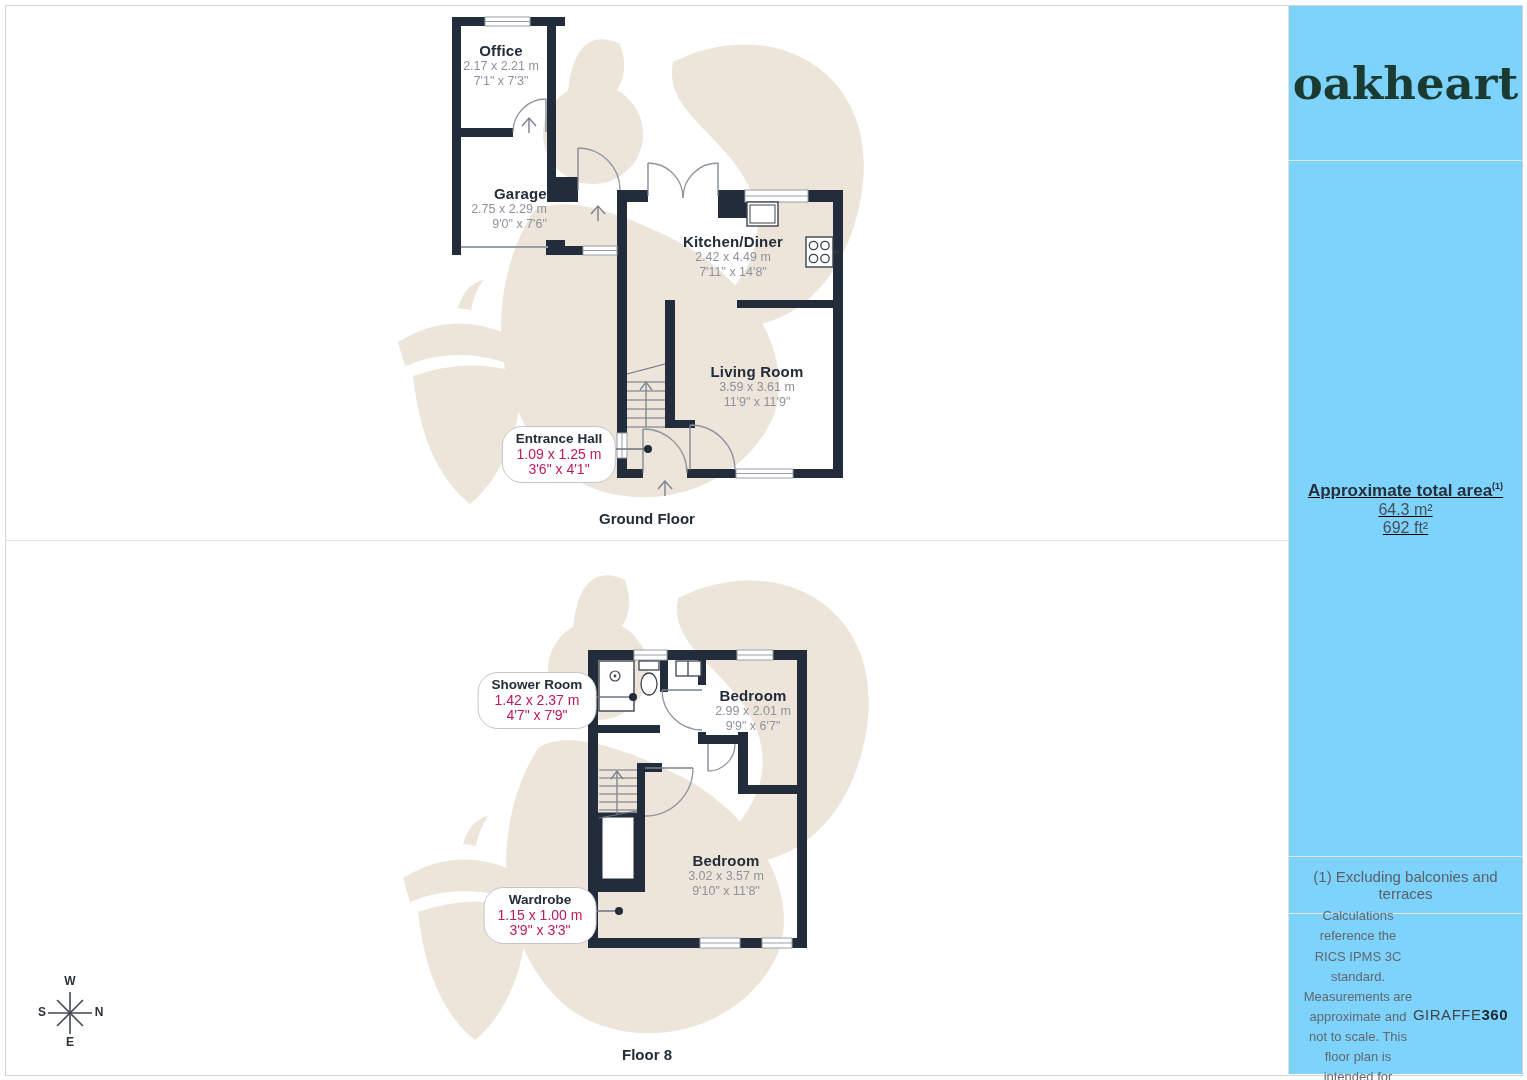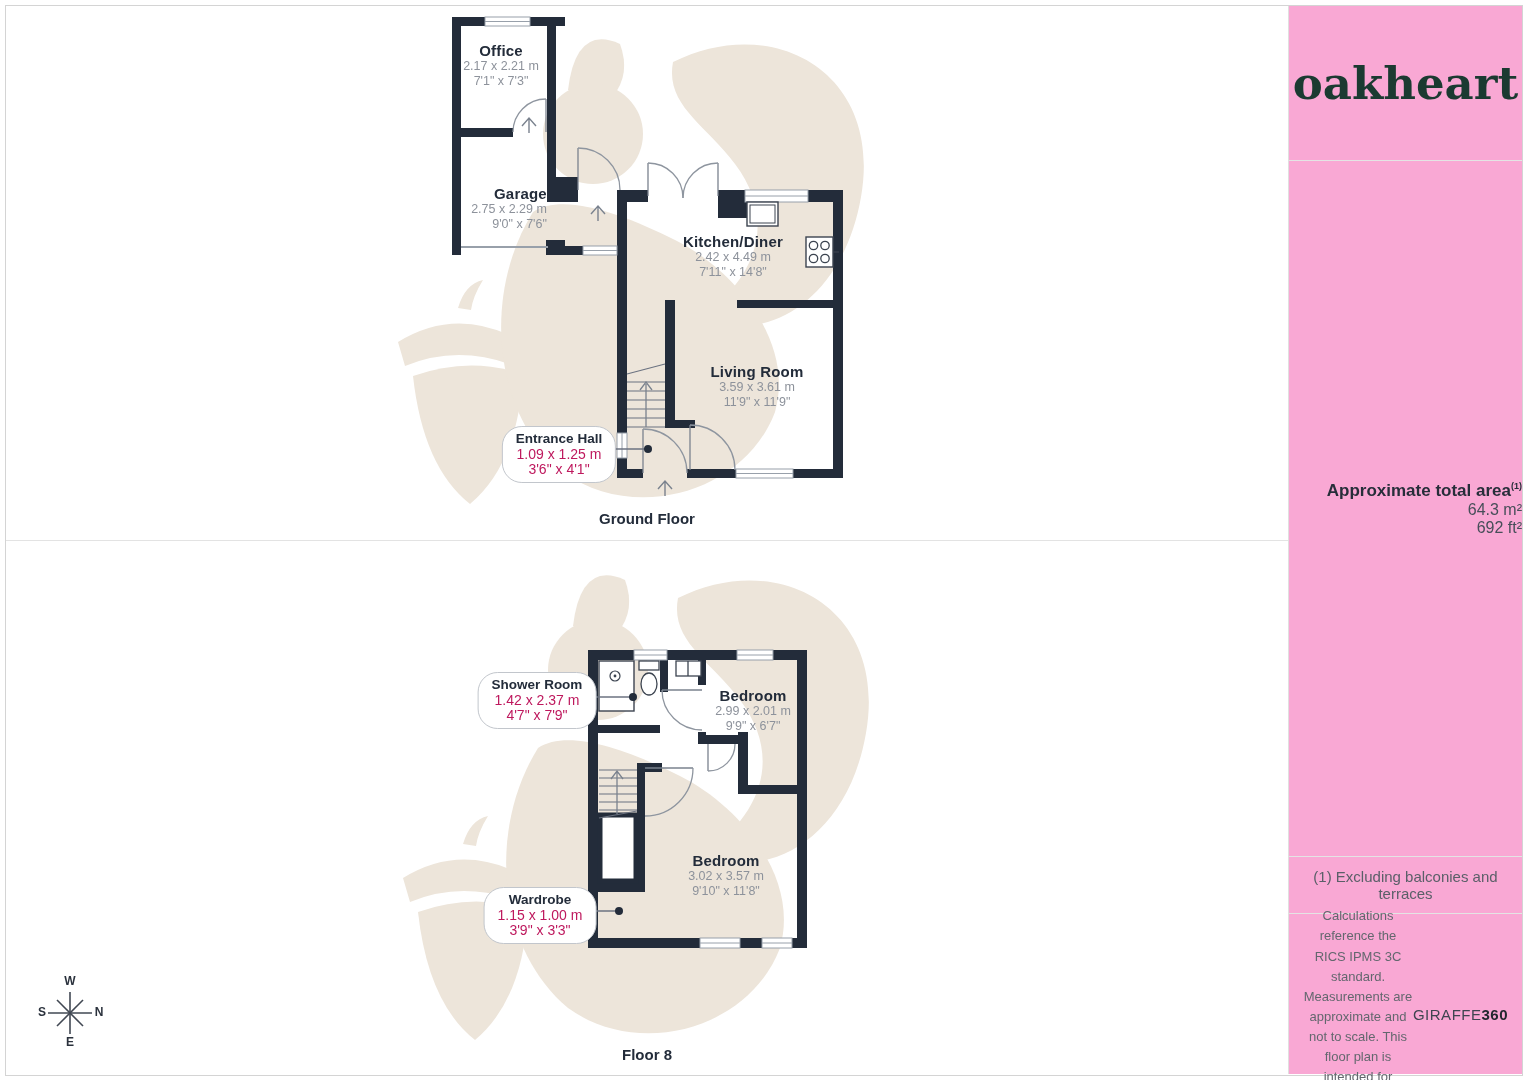--- a/index.html
+++ b/index.html
@@ -12,25 +12,25 @@
   .room-label .t{display:block;font-size:15px;font-weight:700;letter-spacing:.2px;line-height:16px;}
   .room-label .d{display:block;font-size:12.5px;color:#8d929b;line-height:15px;}
   .caption{position:absolute;transform:translateX(-50%);font-size:15px;font-weight:700;color:#232c3a;z-index:2;}
   .callout{position:absolute;transform:translateX(-50%);background:#fff;border:1px solid #c2c6cc;
     border-radius:20px;padding:4px 13px 5px;text-align:center;z-index:3;white-space:nowrap;}
   .callout .t{display:block;font-size:13.5px;font-weight:700;color:#232c3a;line-height:16px;}
   .callout .d{display:block;font-size:14px;color:#be185d;line-height:15px;}
   
   .compass-label{position:absolute;transform:translate(-50%,-50%);font-size:12px;font-weight:700;color:#2b323d;z-index:2;}
   
-  .sidebar{position:absolute;left:1288px;top:6px;width:233px;height:1068px;background:#f9a8d4;
+  .sidebar{position:absolute;left:1288px;top:6px;width:233px;height:1068px;background:#7dd3fc;
     border-left:1px solid #e0e0e0;display:flex;flex-direction:column;z-index:4;}
   .logo-section{height:154px;border-bottom:1px solid #e4e4e4;display:flex;align-items:center;justify-content:center;}
   .logo{font-family:"DejaVu Serif","Liberation Serif",serif;font-weight:700;font-size:45px;color:#1b3a31;letter-spacing:0px;}
-  .area-section{flex:1;display:flex;flex-direction:column;align-items:flex-end;justify-content:center;text-align:center;}
+  .area-section{flex:1;display:flex;flex-direction:column;align-items:center;justify-content:center;text-align:center;text-decoration:underline;}
   .area-title{font-size:17px;font-weight:700;color:#272e3a;}
   .area-title sup{font-size:9px;}
   .area-value{font-size:16px;color:#474e59;line-height:18px;}
   .footnote-section{height:56px;border-top:1px solid #e4e4e4;border-bottom:1px solid #e4e4e4;
     display:flex;align-items:center;justify-content:center;font-size:15px;color:#5a5f68;text-align:center;}
   .disclaimer-section{height:160px;display:flex;flex-direction:row;align-items:center;padding:26px 14px 0;box-sizing:border-box;}
   .disclaimer-text{font-size:13px;color:#63676e;line-height:1.55;text-align:center;max-width:196px;margin:0;}
   .giraffe{margin-top:15px;font-size:15px;color:#3f4450;letter-spacing:.5px;}
   .giraffe b{font-weight:700;color:#23272f;}
 </style>

